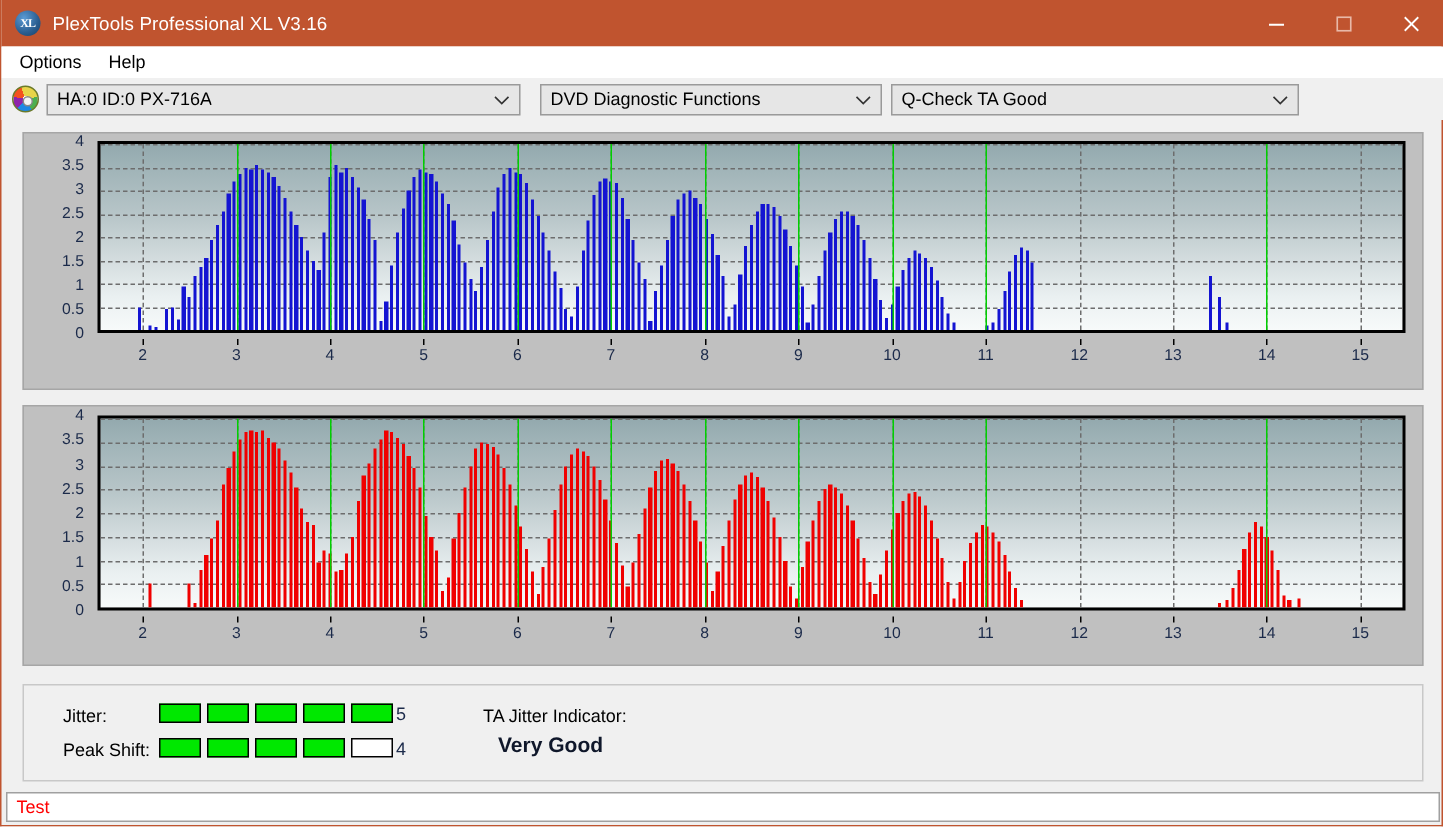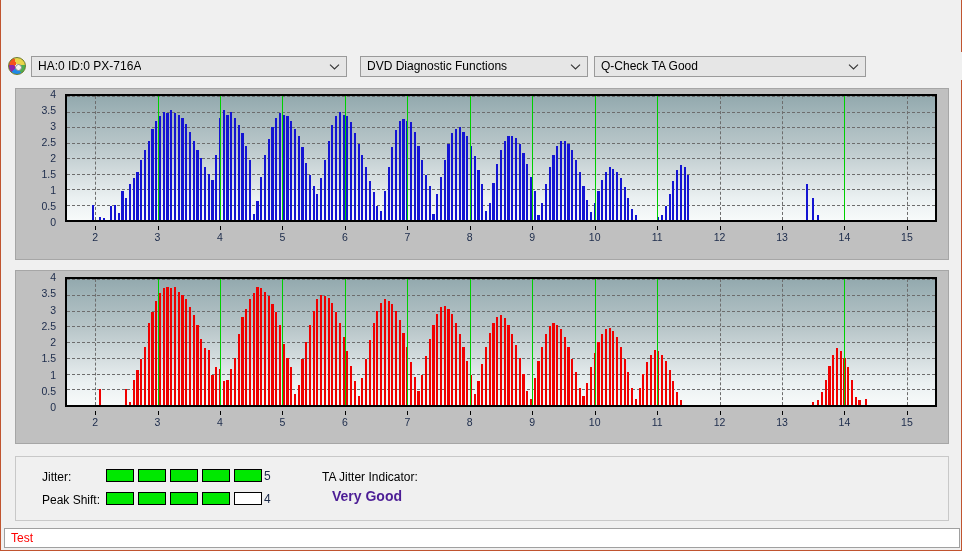--- a/index.html
+++ b/index.html
@@ -152,21 +152,21 @@
     width: 934px; height: 65px;
     background: #f0f0f0;
     border: 1px solid #c8c8c8;
   }
   .lbl { position: absolute; font-size: 12px; color: #000; }
   #lbl-jitter { left: 26px; top: 13px; }
   #lbl-peak   { left: 26px; top: 36px; }
   #lbl-taq    { left: 306px; top: 13px; }
   #val-taq {
     position: absolute; left: 316px; top: 31px;
-    font-size: 14px; font-weight: bold; color: #4c1d95;
+    font-size: 14px; font-weight: bold; color: #0f172a;
   }
   .meter { position: absolute; display: flex; gap: 4px; }
   #meter-jitter { left: 90px; top: 12px; }
   #meter-peak   { left: 90px; top: 35px; }
   .block {
     width: 28px; height: 13px;
     border: 1px solid #000;
     background: #ffffff;
   }
   .block.on { background: #00e800; }
@@ -184,21 +184,49 @@
     border: 1px solid #a0a0a0;
     display: flex; align-items: center;
   }
   #status-text { font-size: 12px; color: #ff0000; padding-left: 6px; }
 </style>
 </head>
 <body>
 
 <div id="app">
 
-
+  <div class="titlebar">
+    <div class="tb-icon">
+      <span>XL</span>
+    </div>
+    <div class="tb-title">PlexTools Professional XL V3.16</div>
+    <div class="tb-ctrls">
+      <div class="tb-btn">
+        <svg width="12" height="12" viewBox="0 0 12 12">
+            <line x1="1" y1="6.5" x2="11" y2="6.5" stroke="#fff" stroke-width="1.2"></line>
+          </svg>
+      </div>
+      <div class="tb-btn">
+        <svg width="12" height="12" viewBox="0 0 12 12">
+            <rect x="1.5" y="1.5" width="9" height="9" fill="none" stroke="#e8b9a8" stroke-width="1.1"></rect>
+          </svg>
+      </div>
+      <div class="tb-btn">
+        <svg width="12" height="12" viewBox="0 0 12 12">
+            <line x1="1.5" y1="1.5" x2="10.5" y2="10.5" stroke="#fff" stroke-width="1.2"></line>
+            <line x1="10.5" y1="1.5" x2="1.5" y2="10.5" stroke="#fff" stroke-width="1.2"></line>
+          </svg>
+      </div>
+    </div>
+  </div>
+
+  <div class="menubar">
+    <div class="menu-item">Options</div>
+    <div class="menu-item">Help</div>
+  </div>
 
   <div class="toolbar">
     <div class="drive-icon"></div>
     <div class="combo" id="combo-drive">
       <span class="cb-text">HA:0 ID:0  PX-716A</span>
       <span class="cb-arrow">
         <svg width="11" height="8" viewBox="0 0 11 8">
             <path d="M1 1.6 L5.5 6 L10 1.6" fill="none" stroke="#333" stroke-width="1.1"></path>
           </svg>
       </span>

